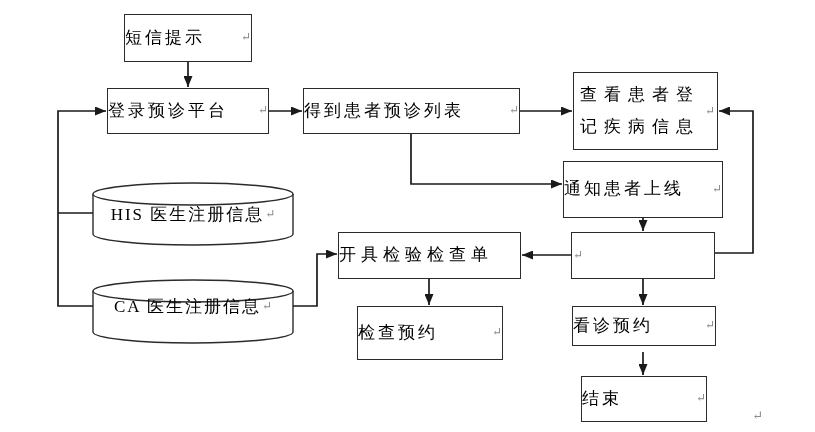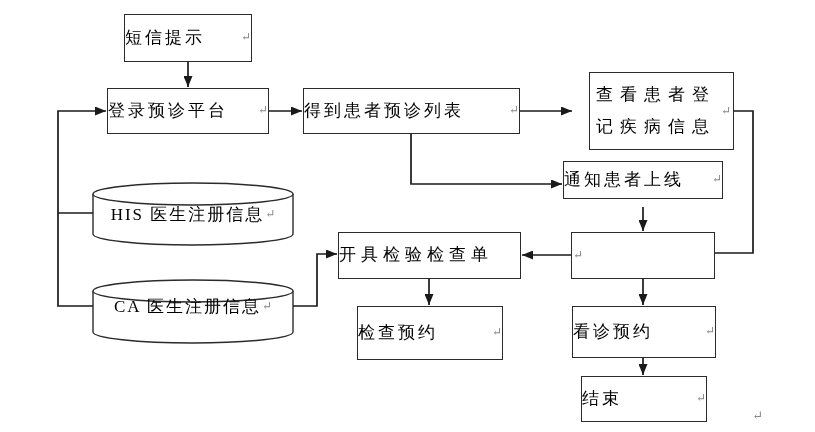--- a/index.html
+++ b/index.html
@@ -17,21 +17,21 @@
     box-sizing:border-box;
     font-size:17px;color:#000;
     letter-spacing:3px;
     text-align:center;
     line-height:1.8;
     white-space:nowrap;
   }
   .rect{border:1.5px solid #2b2b2b;background:#ffffff;justify-content:space-between;}
   .cyl{background:transparent;border:none;}
   .ls5{letter-spacing:5px;}
-  .wrap2{white-space:normal;letter-spacing:7px;line-height:32px;padding:0 2px;margin-left:16px;}
+  .wrap2{white-space:normal;letter-spacing:7px;line-height:32px;padding:0 2px;}
   .mark{
     color:#8a8a8a;font-size:12px;letter-spacing:0;
     margin-left:1px;align-self:center;
   }
   .stray-mark{
     position:absolute;left:752px;top:408px;
     color:#8a8a8a;font-size:13px;
   }
 </style>
 </head>
@@ -86,40 +86,40 @@
   <div class="node rect" style="left:303px;top:88px;width:217px;height:46px">
     <span>得到患者预诊列表</span>
       <span class="mark">↵</span>
   </div>
 
   <div class="node rect wrap2" style="left:573px;top:72px;width:145px;height:78px">
     <span>查看患者登记疾病信息</span>
       <span class="mark">↵</span>
   </div>
 
-  <div class="node rect" style="left:563px;top:161px;width:160px;height:38px">
+  <div class="node rect" style="left:563px;top:161px;width:160px;height:57px">
     <span>通知患者上线</span>
       <span class="mark">↵</span>
   </div>
 
   <div class="node rect ls5" style="left:571px;top:232px;width:144px;height:47px">
       <span class="mark">↵</span>
   </div>
 
   <div class="node rect ls5" style="left:338px;top:232px;width:183px;height:47px">
     <span>开具检验检查单</span>
       <span class="mark"></span>
   </div>
 
   <div class="node rect" style="left:357px;top:306px;width:146px;height:54px">
     <span>检查预约</span>
       <span class="mark">↵</span>
   </div>
 
-  <div class="node rect" style="left:572px;top:306px;width:144px;height:52px">
+  <div class="node rect" style="left:572px;top:306px;width:144px;height:40px">
     <span>看诊预约</span>
       <span class="mark">↵</span>
   </div>
 
   <div class="node rect" style="left:581px;top:376px;width:126px;height:46px">
     <span>结束</span>
       <span class="mark">↵</span>
   </div>
 
   <div class="node cyl" style="left:93px;top:196px;width:200px;height:38px;letter-spacing:2px">

